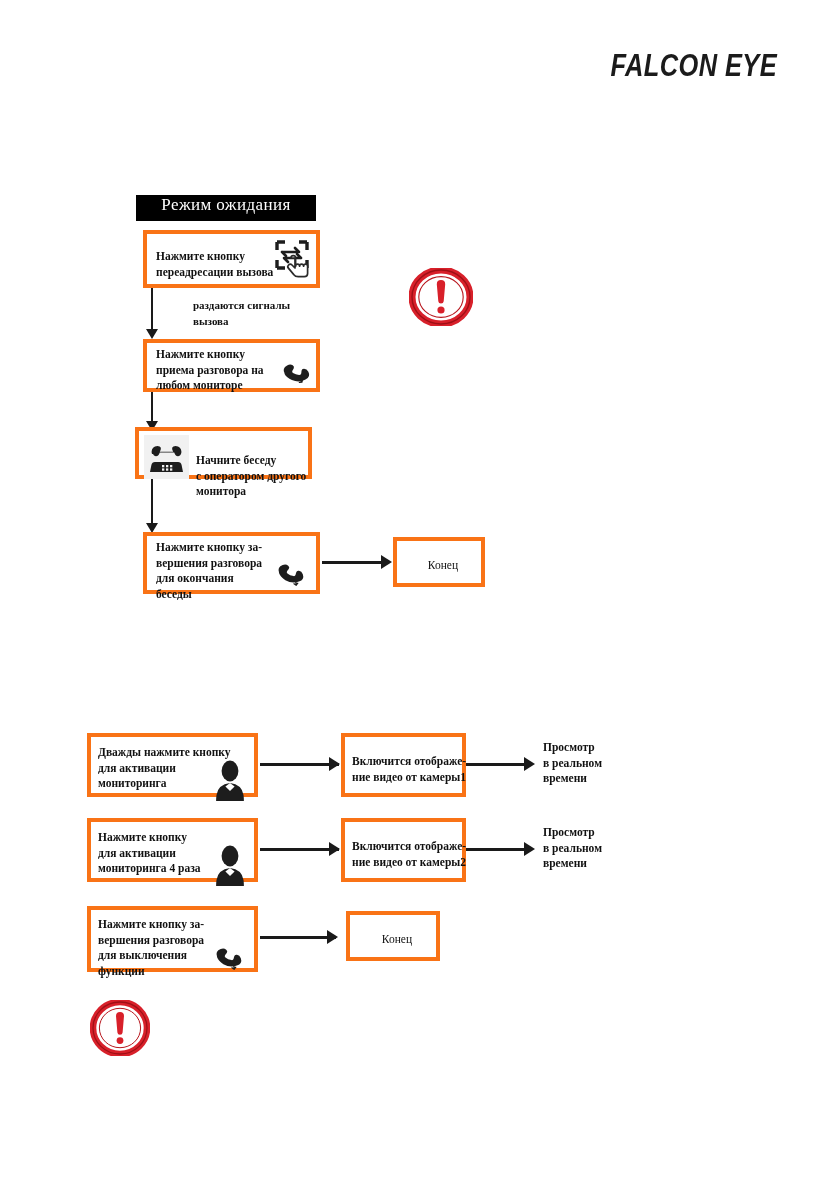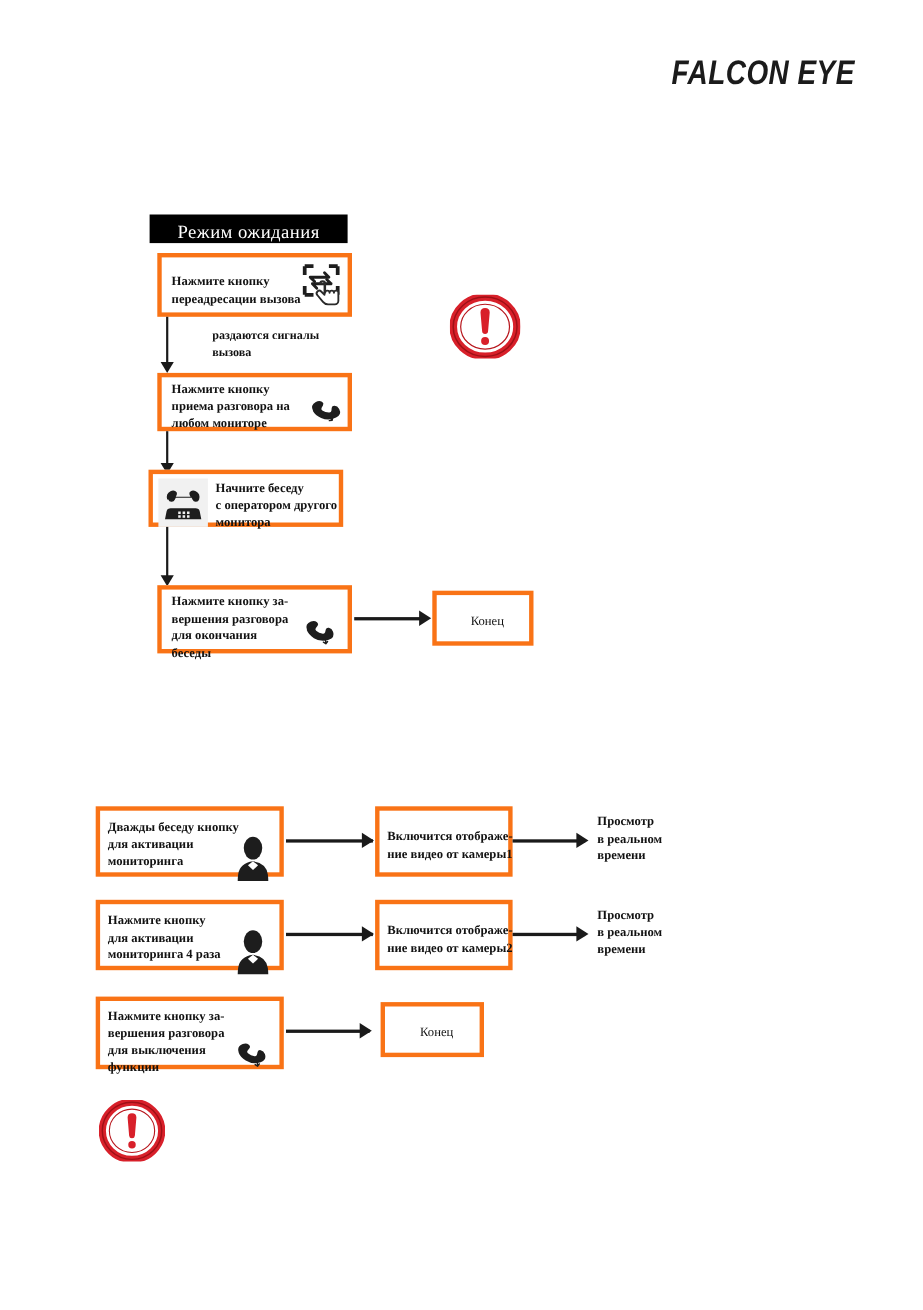--- a/index.html
+++ b/index.html
@@ -66,21 +66,21 @@
     color: #111111;
     white-space: pre-line;
   }
 
   
   .banner {
     position: absolute;
     background: #000000;
     color: #ffffff;
     display: flex;
-    align-items: flex-end;
+    align-items: flex-start;
     justify-content: center;
   }
   .banner .btext {
     font-family: "Liberation Serif", "DejaVu Serif", serif;
     font-size: 17px;
     letter-spacing: 0.4px;
     color: #ffffff;
     white-space: nowrap;
   }
 
@@ -190,21 +190,21 @@
           <rect x="18" y="33.4" width="2.3" height="2.3"></rect>
           <rect x="22" y="33.4" width="2.3" height="2.3"></rect>
           <rect x="26" y="33.4" width="2.3" height="2.3"></rect>
         </g>
 
         <path d="M8 19 q-1.5 -5 3 -7.4 q2.4 -1.3 4.6 -0.1 q2 1.1 1.1 3.2 l-0.9 2 h13.4 l-0.9 -2
                  q-0.9 -2.1 1.1 -3.2 q2.2 -1.2 4.6 0.1 q4.5 2.4 3 7.4 q-0.6 2 -2.8 2.2
                  q-2.2 0.2 -3.1 -1.8 l-0.9 -2 h-14.4 l-0.9 2 q-0.9 2 -3.1 1.8 q-2.2 -0.2 -2.8 -2.2 z" fill="#1d1d1d"></path>
       </svg>
     </div>
-    <div class="txt" style="position:absolute; left:57px; top:6px; width:125px;">Начните беседу
+    <div class="txt" style="position:absolute; left:57px; top:22px; width:125px;">Начните беседу
 с оператором другого
 монитора</div>
   </div>
 
   <div class="vline" style="left:151px; top:479px; height:46px;"></div>
   <div class="vhead" style="left:146px; top:523px;"></div>
 
   <div class="fbox" style="left:143px; top:532px; width:177px; height:62px;">
     <div class="txt" style="position:absolute; left:9px; top:4px; width:130px;">Нажмите кнопку за-
 вершения разговора
@@ -235,21 +235,21 @@
       <ellipse cx="32" cy="29" rx="29" ry="27" fill="none" stroke="#d8202a" stroke-width="7"></ellipse>
       <ellipse cx="32" cy="29" rx="29" ry="27" fill="none" stroke="#9e1016" stroke-width="1.4"></ellipse>
       <ellipse cx="32" cy="29" rx="22.2" ry="20.4" fill="none" stroke="#b8161d" stroke-width="1.1"></ellipse>
       <path d="M32 12 q4.2 0 4.2 4.2 l-1.5 17 q-0.2 2.4 -2.7 2.4 q-2.5 0 -2.7 -2.4 l-1.5 -17
                q0 -4.2 4.2 -4.2 z" fill="#d8202a"></path>
       <circle cx="32" cy="42" r="3.6" fill="#d8202a"></circle>
     </svg>
   </div>
 
   <div class="fbox" style="left:87px; top:733px; width:171px; height:64px;">
-    <div class="txt" style="position:absolute; left:7px; top:8px; width:152px;">Дважды беседу кнопку
+    <div class="txt" style="position:absolute; left:7px; top:8px; width:152px;">Дважды нажмите кнопку
 для активации
 мониторинга</div>
     <div class="icon-holder" style="left:120px; top:22px; width:38px; height:42px;">
       <svg width="38" height="42" viewBox="0 0 38 42" aria-hidden="true">
         <ellipse cx="19" cy="12" rx="8.4" ry="10.4" fill="#1d1d1d"></ellipse>
         <path d="M19 24 q-12 1.5 -13.5 12 q-0.4 3 -0.4 6 h27.8 q0 -3 -0.4 -6 q-1.5 -10.5 -13.5 -12 z" fill="#1d1d1d"></path>
         <path d="M19 24 l-4.6 3.6 l4.6 4.4 l4.6 -4.4 z" fill="#ffffff"></path>
       </svg>
     </div>
   </div>

